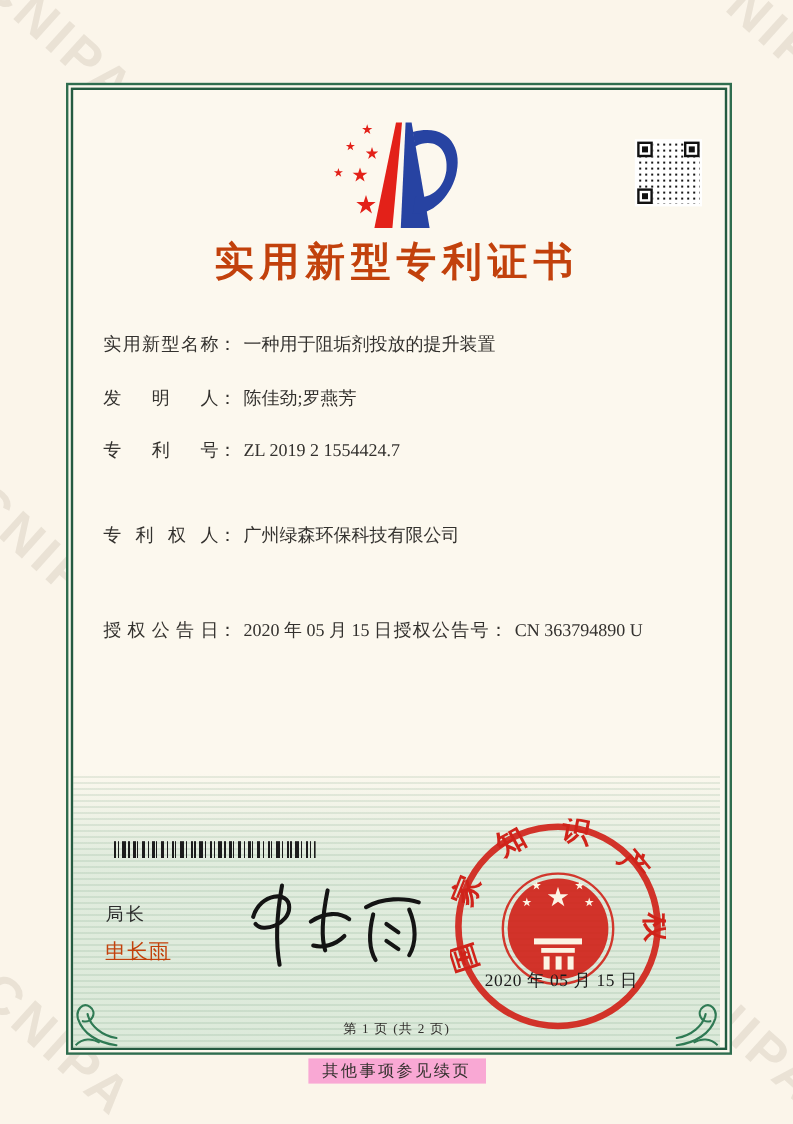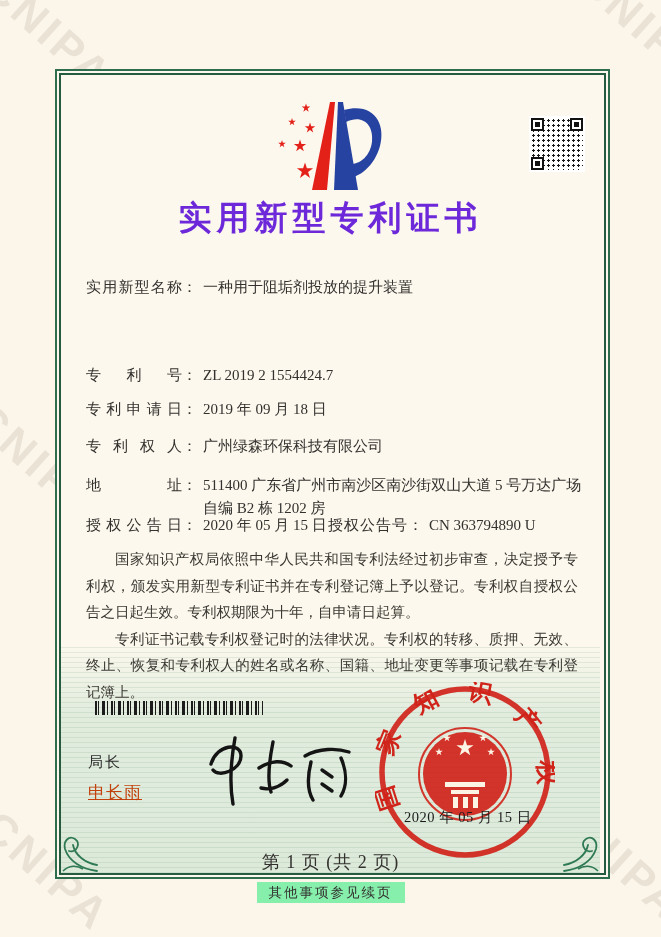--- a/index.html
+++ b/index.html
@@ -53,21 +53,21 @@
     position:absolute;inset:2px;
     background-image:radial-gradient(#161616 34%, rgba(0,0,0,0) 36%);
     background-size:5px 5px;
   }
   .qr .finder{position:absolute;width:13px;height:13px;border:2.5px solid #111;background:#fff;box-sizing:border-box;}
   .qr .finder::after{content:"";position:absolute;inset:2px;background:#111;}
   .qr .f-tl{left:2px;top:2px;} .qr .f-tr{right:2px;top:2px;} .qr .f-bl{left:2px;bottom:2px;}
   .title{
     position:absolute;left:0;top:196px;width:661px;
     text-align:center;font-size:33px;font-weight:700;
-    letter-spacing:5px;color:#6d28d9;
+    letter-spacing:5px;color:#c2410c;
   }
   
   .frow{position:absolute;left:86px;width:500px;font-size:15px;color:#33312e;}
   .flabel{
     display:inline-block;width:96px;
     text-align:justify;text-align-last:justify;
     vertical-align:top;
   }
   .fcolon{display:inline-block;}
   .fvalue{display:inline-block;margin-left:6px;}
@@ -96,27 +96,27 @@
   .signature{position:absolute;left:195px;top:728px;width:170px;height:88px;}
   
   .seal{position:absolute;left:375px;top:682px;width:180px;height:180px;}
   .seal-date{
     position:absolute;left:404px;top:808px;width:150px;
     font-size:14.5px;color:#1c1c1c;letter-spacing:0.5px;white-space:nowrap;
   }
   
   .pagenum{
     position:absolute;left:0;top:850px;width:661px;text-align:center;
-    font-size:18px;color:#33312e;letter-spacing:1px;
+    font-size:11px;color:#33312e;letter-spacing:1px;
   }
   .cont-note{
     position:absolute;left:0;top:884px;width:661px;text-align:center;
     font-size:13.5px;color:#33312e;
   }
-  .cont-note span{background:#86efac;padding:3px 12px;letter-spacing:2px;}
+  .cont-note span{background:#f9a8d4;padding:3px 12px;letter-spacing:2px;}
 </style>
 </head>
 <body>
 
 <div class="page">
 
   <div class="wm" style="left:-28px;top:6px;">CNIPA</div>
   <div class="wm" style="left:566px;top:0px;">CNIPA</div>
   <div class="wm small" style="left:184px;top:118px;">CNIPA</div>
   <div class="wm pink" style="left:243px;top:146px;">CNIPA</div>
@@ -162,44 +162,36 @@
     <div class="finder f-tl"></div>
     <div class="finder f-tr"></div>
     <div class="finder f-bl"></div>
   </div>
 
   <div class="title">实用新型专利证书</div>
 
   <div class="frow" style="top:278px;">
     <span class="flabel">实用新型名称</span><span class="fcolon">：</span><span class="fvalue">一种用于阻垢剂投放的提升装置</span>
   </div>
+  <div class="frow" style="top:323px;">
+    <span class="flabel">发明人</span><span class="fcolon">：</span><span class="fvalue">陈佳劲;罗燕芳</span>
+  </div>
   <div class="frow" style="top:366px;">
     <span class="flabel">专利号</span><span class="fcolon">：</span><span class="fvalue">ZL 2019 2 1554424.7</span>
   </div>
-  <div class="frow" style="top:400px;">
-    <span class="flabel">专利申请日</span><span class="fcolon">：</span><span class="fvalue">2019 年 09 月 18 日</span>
-  </div>
   <div class="frow" style="top:437px;">
     <span class="flabel">专利权人</span><span class="fcolon">：</span><span class="fvalue">广州绿森环保科技有限公司</span>
-  </div>
-  <div class="frow" style="top:476px;">
-    <span class="flabel">地址</span><span class="fcolon">：</span><span class="fvalue">511400 广东省广州市南沙区南沙街双山大道 5 号万达广场</span>
-    <div class="fvalue2">自编 B2 栋 1202 房</div>
   </div>
   <div class="frow" style="top:516px;">
     <span class="flabel">授权公告日</span><span class="fcolon">：</span><span class="fvalue">2020 年 05 月 15 日</span>
     <span class="pair2">
       <span class="flabel">授权公告号</span><span class="fcolon">：</span><span class="fvalue">CN 363794890 U</span>
     </span>
   </div>
 
-  <div class="paras">
-    <p>国家知识产权局依照中华人民共和国专利法经过初步审查，决定授予专利权，颁发实用新型专利证书并在专利登记簿上予以登记。专利权自授权公告之日起生效。专利权期限为十年，自申请日起算。</p>
-    <p>专利证书记载专利权登记时的法律状况。专利权的转移、质押、无效、终止、恢复和专利权人的姓名或名称、国籍、地址变更等事项记载在专利登记簿上。</p>
-  </div>
 
   <div class="barcode"></div>
 
   <div class="signoff-title">局长</div>
   <div class="signoff-name">申长雨</div>
 
   <svg class="signature" viewBox="0 0 170 88">
     <g fill="none" stroke="#141414" stroke-width="3.4" stroke-linecap="round">
       <path d="M40 10 C36 32 34 54 38 76"></path>
       <path d="M16 36 C22 16 46 14 46 28 C46 42 24 50 18 42"></path>

